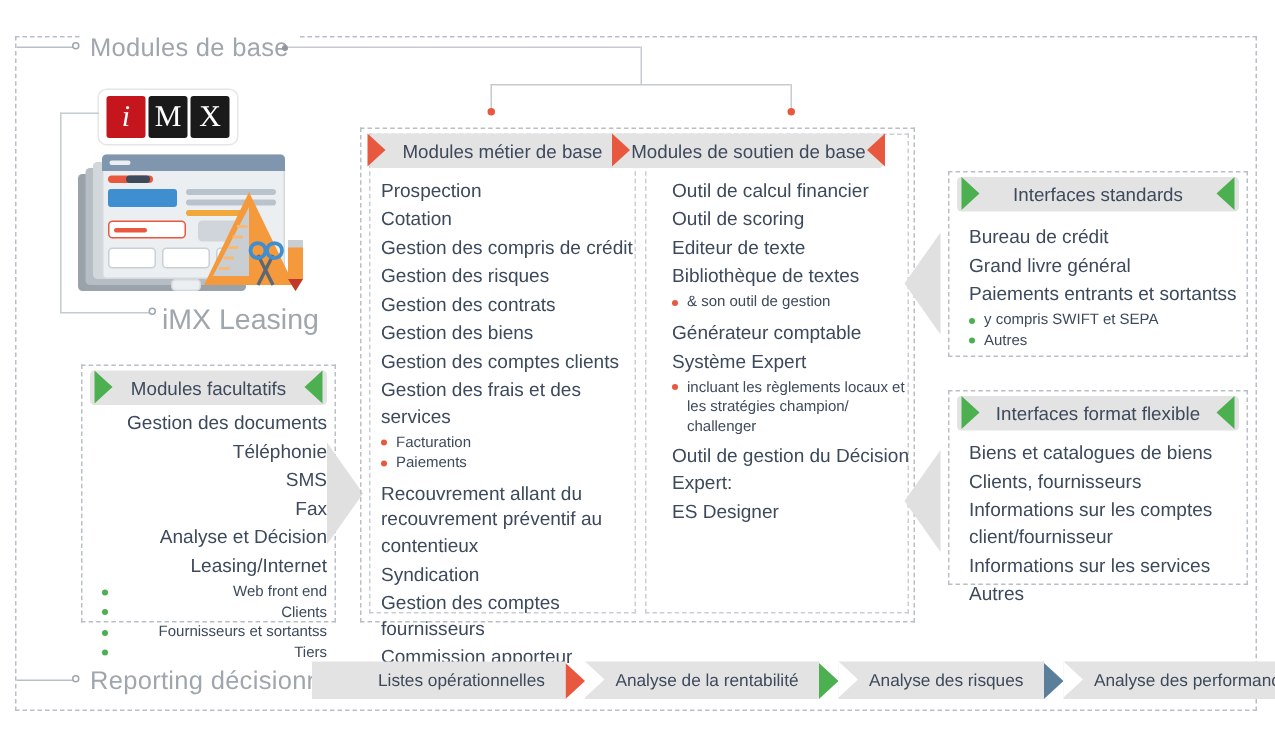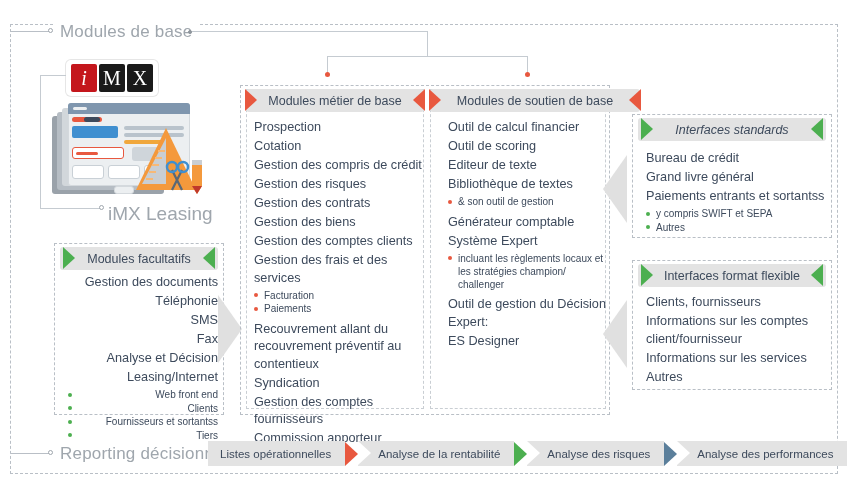--- a/index.html
+++ b/index.html
@@ -64,21 +64,21 @@
   .bigchev{position:absolute;width:0;height:0;}
   .bigchev.right{border-top:34px solid transparent;border-bottom:34px solid transparent;border-left:24px solid #e0e0e0;}
   .bigchev.left{border-top:34px solid transparent;border-bottom:34px solid transparent;border-right:24px solid #e0e0e0;}
 
   
   .rep{position:absolute;height:25px;display:flex;align-items:center;}
   .rep .seg{
     position:relative;height:25px;background:#e3e3e3;display:flex;align-items:center;
     padding:0 14px 0 20px;font-size:11.5px;color:#3d4a5c;white-space:nowrap;
   }
-  .rep .seg:first-child{padding-left:12px;}
+  .rep .seg:first-child{padding-left:44px;}
   .rep .arrow{
     width:0;height:0;border-top:12.5px solid transparent;border-bottom:12.5px solid transparent;
     border-left:13px solid var(--ac);flex:none;
   }
   .rep .notch{
     position:absolute;left:0;top:0;width:0;height:0;
     border-top:12.5px solid transparent;border-bottom:12.5px solid transparent;
     border-left:13px solid #ffffff;
   }
 
@@ -210,21 +210,21 @@
       <div class="item">Gestion des frais et des services</div>
       <div class="sub"><span class="bul" style="background: rgb(232, 88, 63);"></span><span>Facturation</span></div>
       <div class="sub"><span class="bul" style="background: rgb(232, 88, 63);"></span><span>Paiements</span></div>
       <div class="gap"></div>
       <div class="item">Recouvrement allant du recouvrement préventif au contentieux</div>
       <div class="item">Syndication</div>
       <div class="item">Gestion des comptes fournisseurs</div>
       <div class="item">Commission apporteur</div>
     </div>
 
-  <div class="pill" style="left:430px;top:89px;width:210px;--acc:#e8583f;">
+  <div class="pill" style="left:409px;top:89px;width:180px;--acc:#e8583f;">
     <span class="cap l"></span>
     <span class="cap r"></span>
     <span>Modules de soutien de base</span>
   </div>
   <div class="col" id="list-soutien" style="left:448px;top:119px;width:158px;">
       <div class="item">Outil de calcul financier</div>
       <div class="item">Outil de scoring</div>
       <div class="item">Editeur de texte</div>
       <div class="item">Bibliothèque de textes</div>
       <div class="sub"><span class="bul" style="background: rgb(232, 88, 63);"></span><span>&amp; son outil de gestion</span></div>
@@ -234,40 +234,41 @@
       <div class="sub"><span class="bul" style="background: rgb(232, 88, 63);"></span><span>incluant les règlements locaux et les stratégies champion/ challenger</span></div>
       <div class="gap"></div>
       <div class="item">Outil de gestion du Décision Expert:</div>
       <div class="item">ES Designer</div>
     </div>
 
   <div class="bigchev left" style="left:603px;top:155px;"></div>
   <div class="bigchev left" style="left:603px;top:300px;"></div>
 
   <div class="group-box" style="left:632px;top:114px;width:200px;height:124px;"></div>
-  <div class="pill" style="left:638px;top:118px;width:188px;font-style:italic;--acc:#4caf50;">
+  <div class="pill" style="left:638px;top:118px;width:188px;--acc:#4caf50;">
     <span class="cap l inset"></span>
     <span class="cap r inset"></span>
     <span>Interfaces standards</span>
   </div>
   <div class="col" id="list-standards" style="left:646px;top:150px;width:188px;">
       <div class="item">Bureau de crédit</div>
       <div class="item">Grand livre général</div>
       <div class="item">Paiements entrants et sortantss</div>
       <div class="sub"><span class="bul" style="background: rgb(76, 175, 80);"></span><span>y compris SWIFT et SEPA</span></div>
       <div class="sub"><span class="bul" style="background: rgb(76, 175, 80);"></span><span>Autres</span></div>
     </div>
 
   <div class="group-box" style="left:632px;top:260px;width:200px;height:130px;"></div>
   <div class="pill" style="left:638px;top:264px;width:188px;--acc:#4caf50;">
     <span class="cap l inset"></span>
     <span class="cap r inset"></span>
     <span>Interfaces format flexible</span>
   </div>
   <div class="col" id="list-flexible" style="left:646px;top:294px;width:190px;">
+      <div class="item">Biens et catalogues de biens</div>
       <div class="item">Clients, fournisseurs</div>
       <div class="item">Informations sur les comptes client/fournisseur</div>
       <div class="item">Informations sur les services</div>
       <div class="item">Autres</div>
     </div>
 
   <div class="lead-line" style="left:11px;top:453px;width:38px;"></div>
   <div class="lead-dot" style="left:48px;top:450px;"></div>
   <div class="band-label" id="bottom-band-label">Reporting décisionnel</div>
   <div class="rep" id="rep-strip" style="left:208px;top:441px;">

